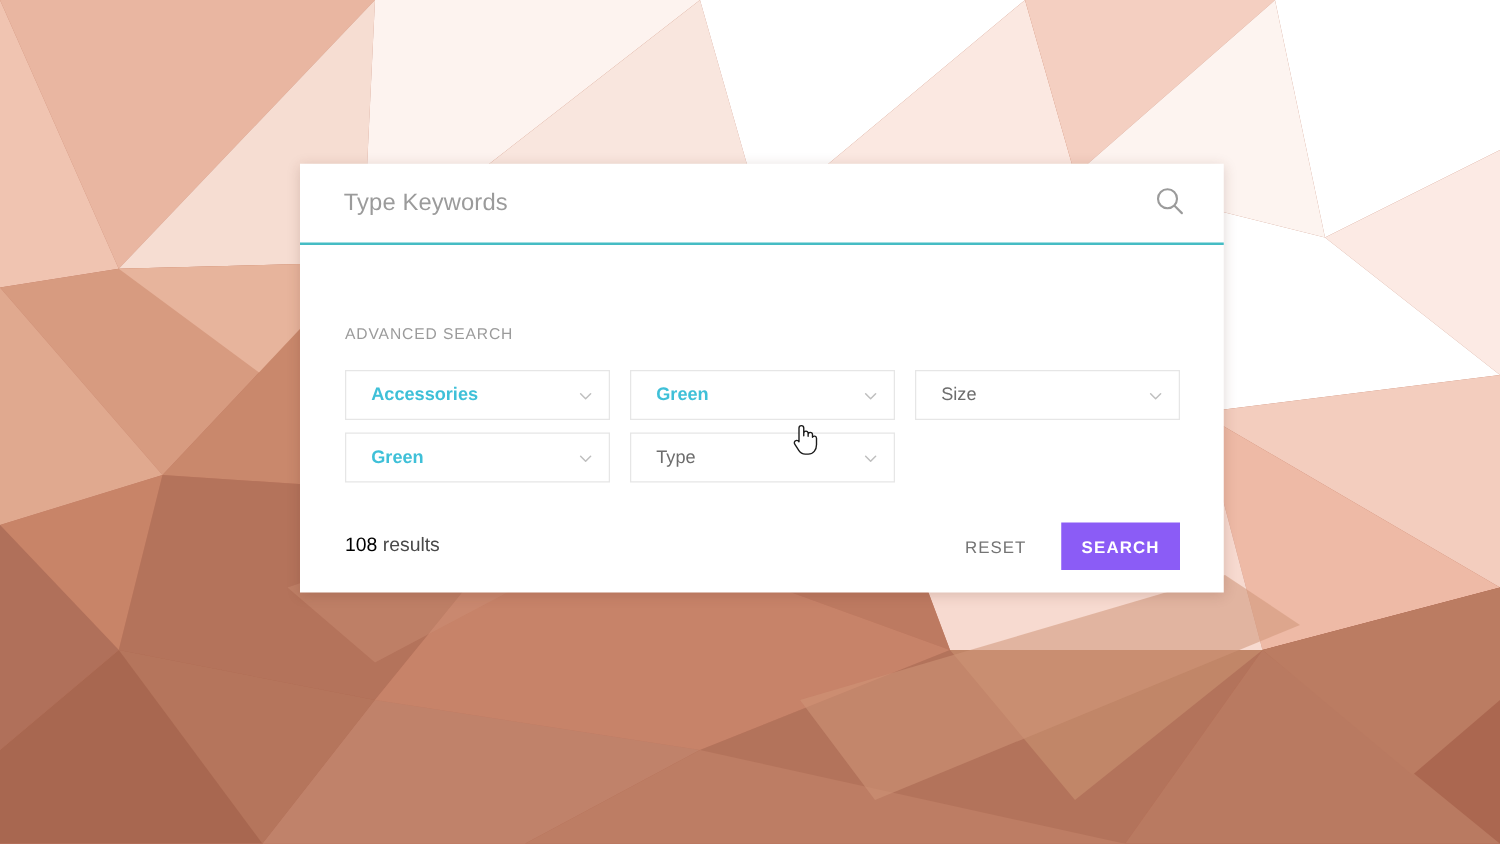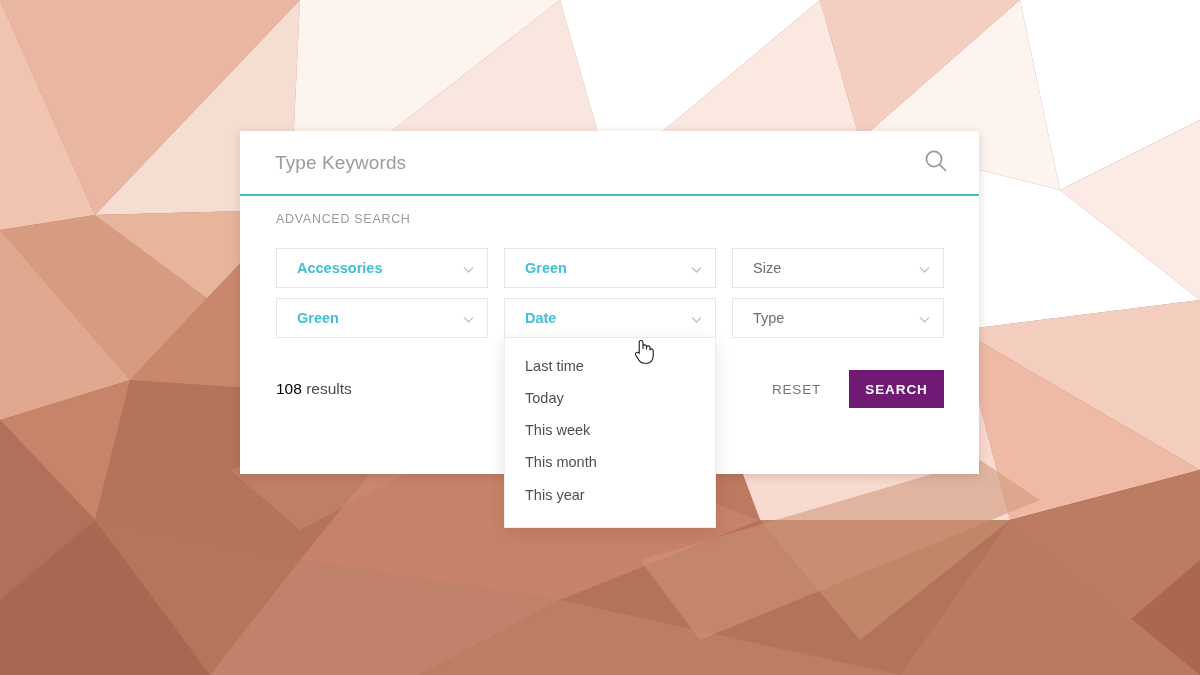--- a/index.html
+++ b/index.html
@@ -70,20 +70,21 @@
     justify-content: center;
     padding: 0;
   }
 
   
   .adv-label {
     font-size: 12.5px;
     letter-spacing: 0.7px;
     color: #9b9b9b;
     padding: 16px 0 0 36px;
+    margin-top: 48px;
   }
 
   .filters {
     padding: 22px 35px 0 36px;
   }
   .filter-row {
     display: flex;
     gap: 16px;
     margin-bottom: 10px;
     position: relative;
@@ -166,21 +167,21 @@
     font-family: "Liberation Sans", sans-serif;
     font-size: 13.5px;
     letter-spacing: 0.8px;
     color: #747474;
     cursor: pointer;
     padding: 6px 2px;
     margin-left: 33px;
   }
   .search-btn {
     border: 0;
-    background: #701a75;
+    background: #8b5cf6;
     color: #ffffff;
     font-family: "Liberation Sans", sans-serif;
     font-size: 13.5px;
     font-weight: bold;
     letter-spacing: 0.9px;
     width: 95px;
     height: 38px;
     cursor: pointer;
   }
 
@@ -316,38 +317,20 @@
 
       <div class="select-box active">
         <span class="select-label">Green</span>
         <span class="chev">
           <svg width="13" height="13" viewBox="0 0 13 13" fill="none" stroke="#8a8a8a" stroke-width="1.2" stroke-linecap="round" stroke-linejoin="round">
             <polyline points="2.5,5 6.5,9 10.5,5"></polyline>
           </svg>
         </span>
       </div>
 
-      <div style="position:relative;">
-        <div class="select-box active open">
-          <span class="select-label">Date</span>
-          <span class="chev">
-            <svg width="13" height="13" viewBox="0 0 13 13" fill="none" stroke="#8a8a8a" stroke-width="1.2" stroke-linecap="round" stroke-linejoin="round">
-              <polyline points="2.5,5 6.5,9 10.5,5"></polyline>
-            </svg>
-          </span>
-        </div>
-
-        <div class="dropdown">
-          <div class="dropdown-item">Last time</div>
-          <div class="dropdown-item">Today</div>
-          <div class="dropdown-item">This week</div>
-          <div class="dropdown-item">This month</div>
-          <div class="dropdown-item">This year</div>
-        </div>
-      </div>
 
       <div class="select-box">
         <span class="select-label">Type</span>
         <span class="chev">
           <svg width="13" height="13" viewBox="0 0 13 13" fill="none" stroke="#8a8a8a" stroke-width="1.2" stroke-linecap="round" stroke-linejoin="round">
             <polyline points="2.5,5 6.5,9 10.5,5"></polyline>
           </svg>
         </span>
       </div>
     </div>

